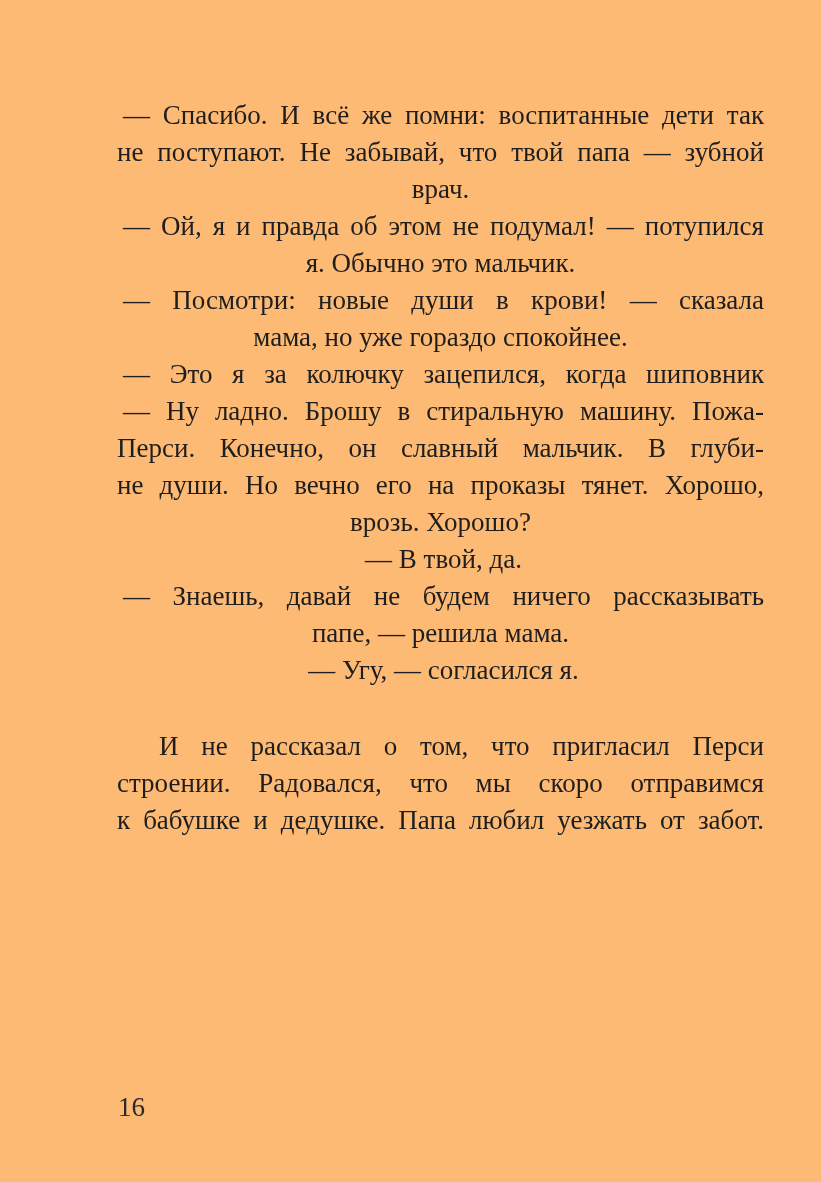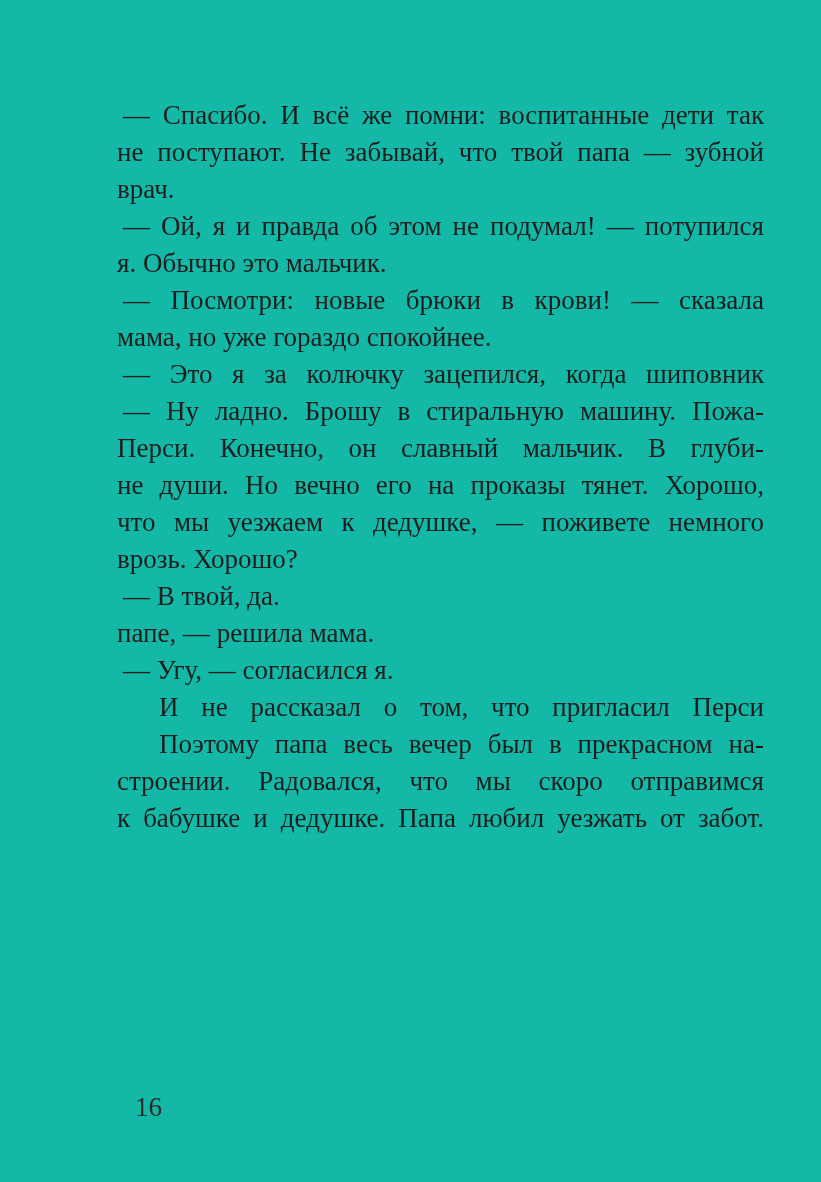--- a/index.html
+++ b/index.html
@@ -4,79 +4,79 @@
 <style>
   html, body {
     margin: 0;
     padding: 0;
     background: #ffffff;
   }
   .page {
     position: relative;
     width: 821px;
     height: 1182px;
-    background: #14b8a6;
+    background: #fdba74;
     overflow: hidden;
     font-family: "Liberation Serif", "DejaVu Serif", serif;
     color: #1e1e1e;
   }
   .text-block {
     position: absolute;
     left: 117px;
     top: 97px;
     width: 647px;
   }
   .line {
     font-size: 27px;
     line-height: 37px;
     height: 37px;
     white-space: normal;
     color: #1e1e1e;
-    text-align: left;
+    text-align: center;
     overflow: visible;
   }
   .line.justify {
     text-align: justify;
     text-align-last: justify;
   }
   .line.dash {
     padding-left: 6px;
   }
   .line.para {
     padding-left: 42px;
+    margin-top: 39px;
   }
   .page-number {
     position: absolute;
-    left: 135px;
+    left: 118px;
     top: 1092px;
     font-size: 27px;
     line-height: 30px;
     color: #2a2a2a;
   }
 </style>
 </head>
 <body>
 
 <div class="page">
   <div class="text-block" id="text-block">
       <div class="line dash justify">— Спасибо. И всё же помни: воспитанные дети так</div>
       <div class="line justify">не поступают. Не забывай, что твой папа — зубной</div>
       <div class="line">врач.</div>
       <div class="line dash justify">— Ой, я и правда об этом не подумал! — потупился</div>
       <div class="line">я. Обычно это мальчик.</div>
-      <div class="line dash justify">— Посмотри: новые брюки в крови! — сказала</div>
+      <div class="line dash justify">— Посмотри: новые души в крови! — сказала</div>
       <div class="line">мама, но уже гораздо спокойнее.</div>
       <div class="line dash justify">— Это я за колючку зацепился, когда шиповник</div>
       <div class="line dash justify">— Ну ладно. Брошу в стиральную машину. Пожа-</div>
       <div class="line justify">Перси. Конечно, он славный мальчик. В глуби-</div>
       <div class="line justify">не души. Но вечно его на проказы тянет. Хорошо,</div>
-      <div class="line justify">что мы уезжаем к дедушке, — поживете немного</div>
       <div class="line">врозь. Хорошо?</div>
       <div class="line dash">— В твой, да.</div>
+      <div class="line dash justify">— Знаешь, давай не будем ничего рассказывать</div>
       <div class="line">папе, — решила мама.</div>
       <div class="line dash">— Угу, — согласился я.</div>
       <div class="line para justify">И не рассказал о том, что пригласил Перси</div>
-      <div class="line para justify">Поэтому папа весь вечер был в прекрасном на-</div>
       <div class="line justify">строении. Радовался, что мы скоро отправимся</div>
       <div class="line justify">к бабушке и дедушке. Папа любил уезжать от забот.</div>
     </div>
   <div class="page-number">16</div>
 </div>
 
 </body></html>

